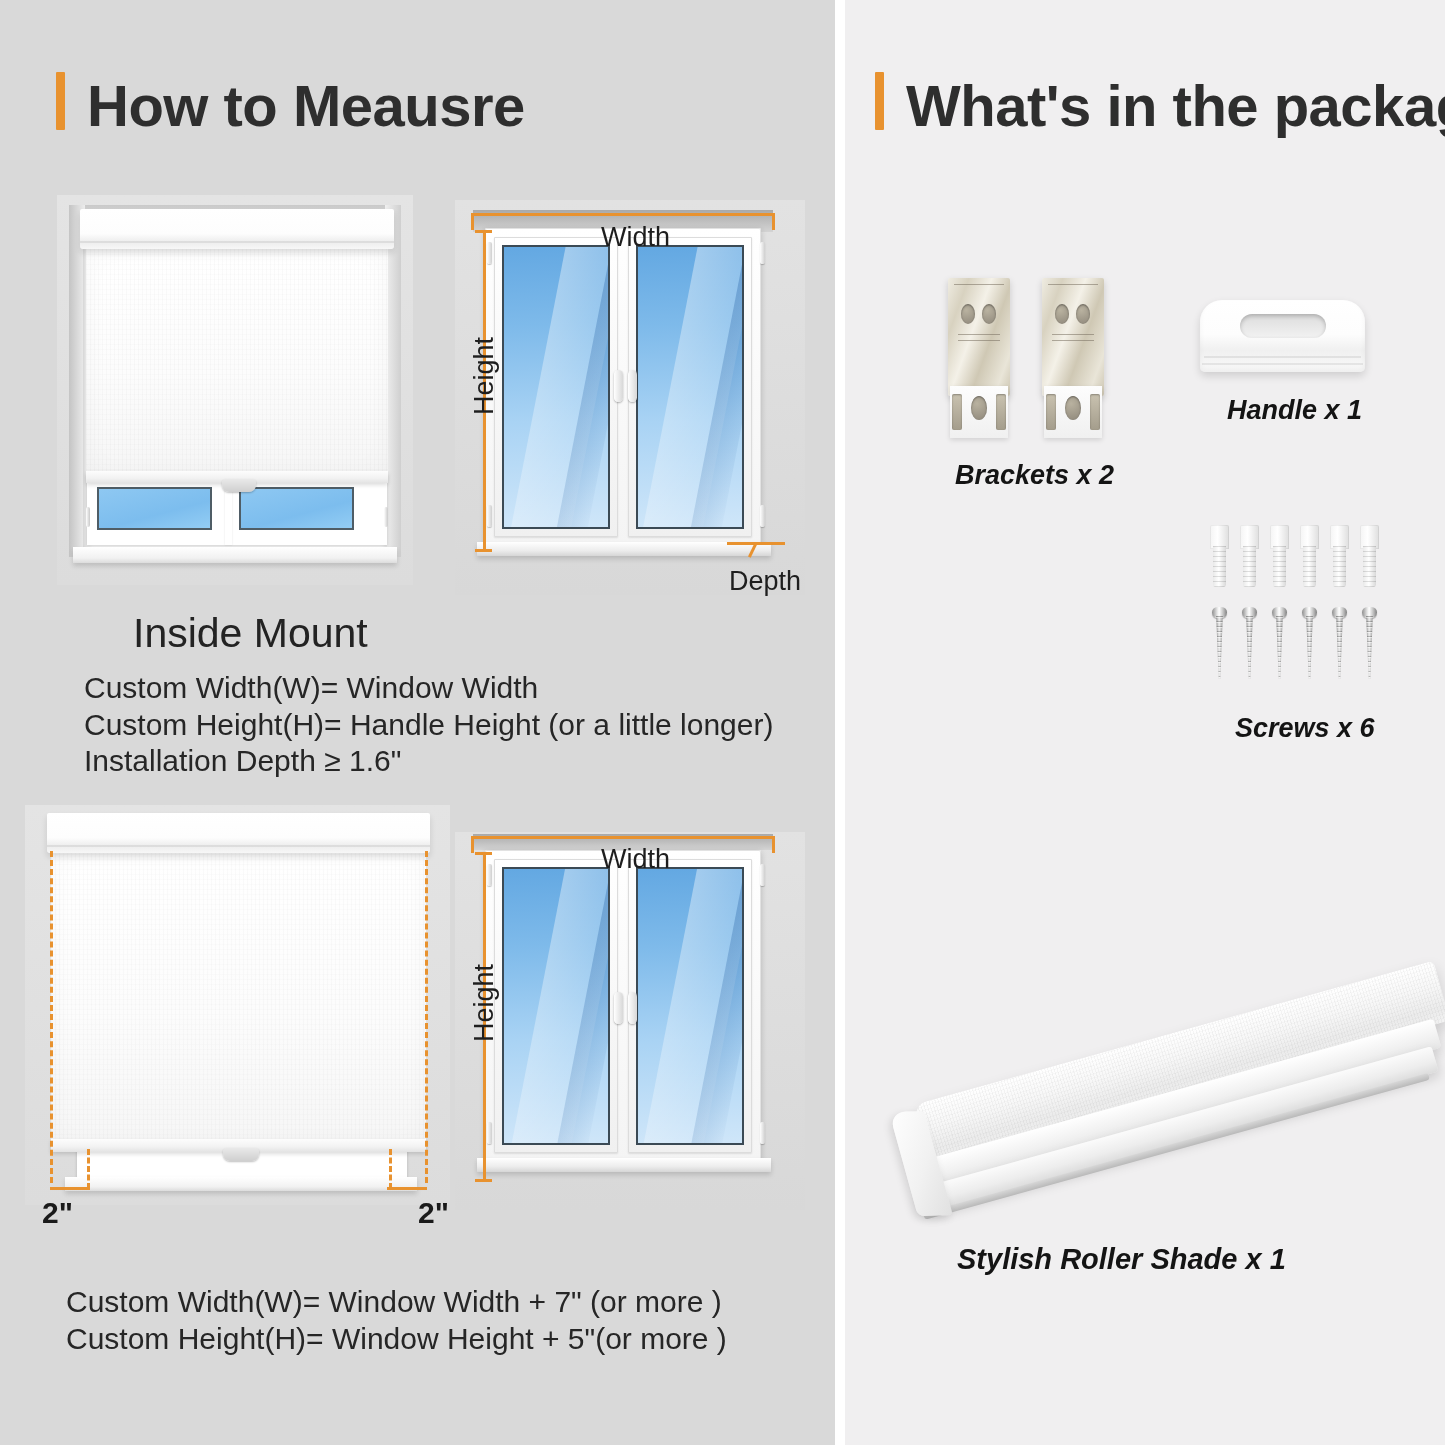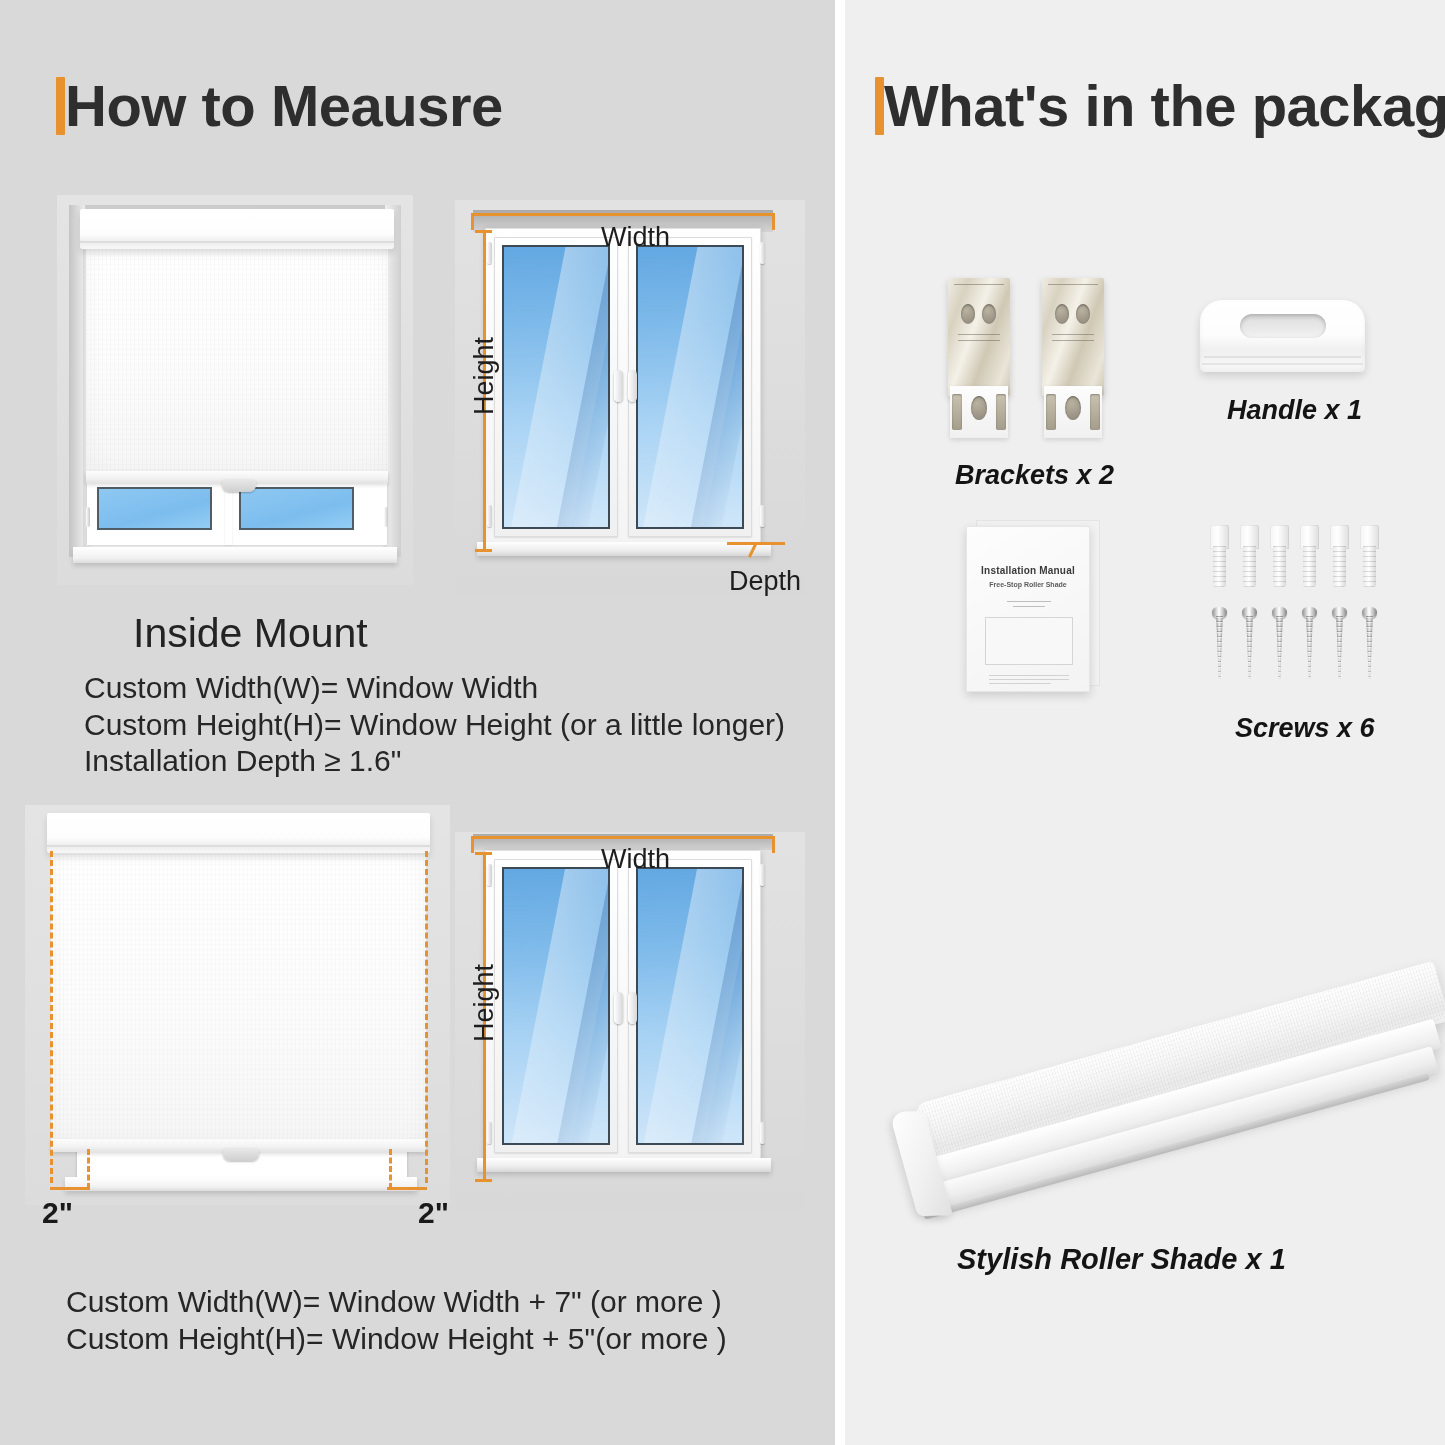--- a/index.html
+++ b/index.html
@@ -8,21 +8,21 @@
     font-family: "Liberation Sans", sans-serif;
     overflow: hidden;
   }
   .page { position: relative; width: 1445px; height: 1445px; display: flex; background: #fff; }
 
   .panel-left  { width: 835px; height: 100%; background: #d9d9d9; position: relative; }
   .panel-div   { width: 10px; height: 100%; background: #ffffff; }
   .panel-right { flex: 1; height: 100%; background: #f0eff0; position: relative; }
 
   
-  .heading { position: absolute; display: flex; align-items: center; }
+  .heading { position: absolute; display: flex; gap: 22px; }
   .heading .bar { width: 9px; height: 58px; background: #e8922f; border-radius: 1px; }
   .heading .htxt {
     font-size: 58px; font-weight: 700; color: #2e2e2e; letter-spacing: -0.5px;
     white-space: nowrap;
   }
 
   
   .pic { position: absolute; }
 
   
@@ -340,21 +340,21 @@
       <div class="dim-line v" style="left:300px; top:342px; height:16px; transform:rotate(26deg); transform-origin:top left;"></div>
 
       <span class="dim-label" style="left:146px; top:22px;">Width</span>
       <span class="dim-label vert" style="left:14px; top:215px;">Height</span>
       <span class="dim-label" style="left:274px; top:366px;">Depth</span>
     </div>
 
     <div class="mount-title" style="left:133px; top:610px;">Inside Mount</div>
     <div class="mount-lines" style="left:84px; top:670px;">
       <div>Custom Width(W)= Window Width</div>
-      <div>Custom Height(H)= Window Height (or a little longer)</div>
+      <div>Custom Height(H)= Handle Height (or a little longer)</div>
       <div>Installation Depth ≥ 1.6"</div>
     </div>
 
     <div class="pic" style="left:25px; top:805px; width:425px; height:400px;">
       <div class="win-wall"></div>
 
       <div class="sash-open" style="left:52px;  top:340px; width:330px; height:36px;"></div>
       <div style="position:absolute; left:215px; top:341px; width:5px; height:34px; background:#fff;"></div>
       <div class="sill" style="left:40px; top:372px; width:352px; height:14px;"></div>
 
@@ -454,33 +454,20 @@
     <span class="pk-label" style="left:110px; top:460px;">Brackets x 2</span>
 
     <div class="pic" style="left:355px; top:300px; width:165px; height:82px;">
       <div class="handle-shape" style="left:0; top:0; width:165px; height:72px;"></div>
       <div class="handle-slot" style="left:40px; top:14px; width:86px; height:24px;"></div>
       <div class="handle-groove" style="left:4px; top:56px; width:157px;"></div>
       <div class="handle-groove" style="left:2px; top:63px; width:161px;"></div>
     </div>
     <span class="pk-label" style="left:382px; top:395px;">Handle x 1</span>
 
-    <div class="pic" style="left:115px; top:520px; width:145px; height:175px;">
-      <div class="manual-back" style="left:16px; top:0;  width:124px; height:166px;"></div>
-      <div class="manual" style="left:6px;  top:6px; width:124px; height:166px;">
-        <div class="manual-title" style="top:38px;">Installation Manual</div>
-        <div class="manual-sub" style="top:54px;">Free-Stop Roller Shade</div>
-        <div class="manual-scribble" style="left:40px; top:74px; width:44px;"></div>
-        <div class="manual-scribble" style="left:46px; top:79px; width:32px;"></div>
-        <div class="manual-box" style="left:18px; top:90px; width:88px; height:48px;"></div>
-        <div class="manual-foot" style="left:22px; top:148px; width:80px;"></div>
-        <div class="manual-foot" style="left:22px; top:152px; width:80px;"></div>
-        <div class="manual-foot" style="left:22px; top:156px; width:62px;"></div>
-      </div>
-    </div>
 
     <div class="pic" style="left:365px; top:525px; width:175px; height:165px;">
       <div class="anchor" style="left:0px;   top:0; width:19px; height:62px;">
           <i class="anchor-head"></i>
           <i class="anchor-body"></i>
         </div>
       <div class="anchor" style="left:30px;  top:0; width:19px; height:62px;">
           <i class="anchor-head"></i>
           <i class="anchor-body"></i>
         </div>

